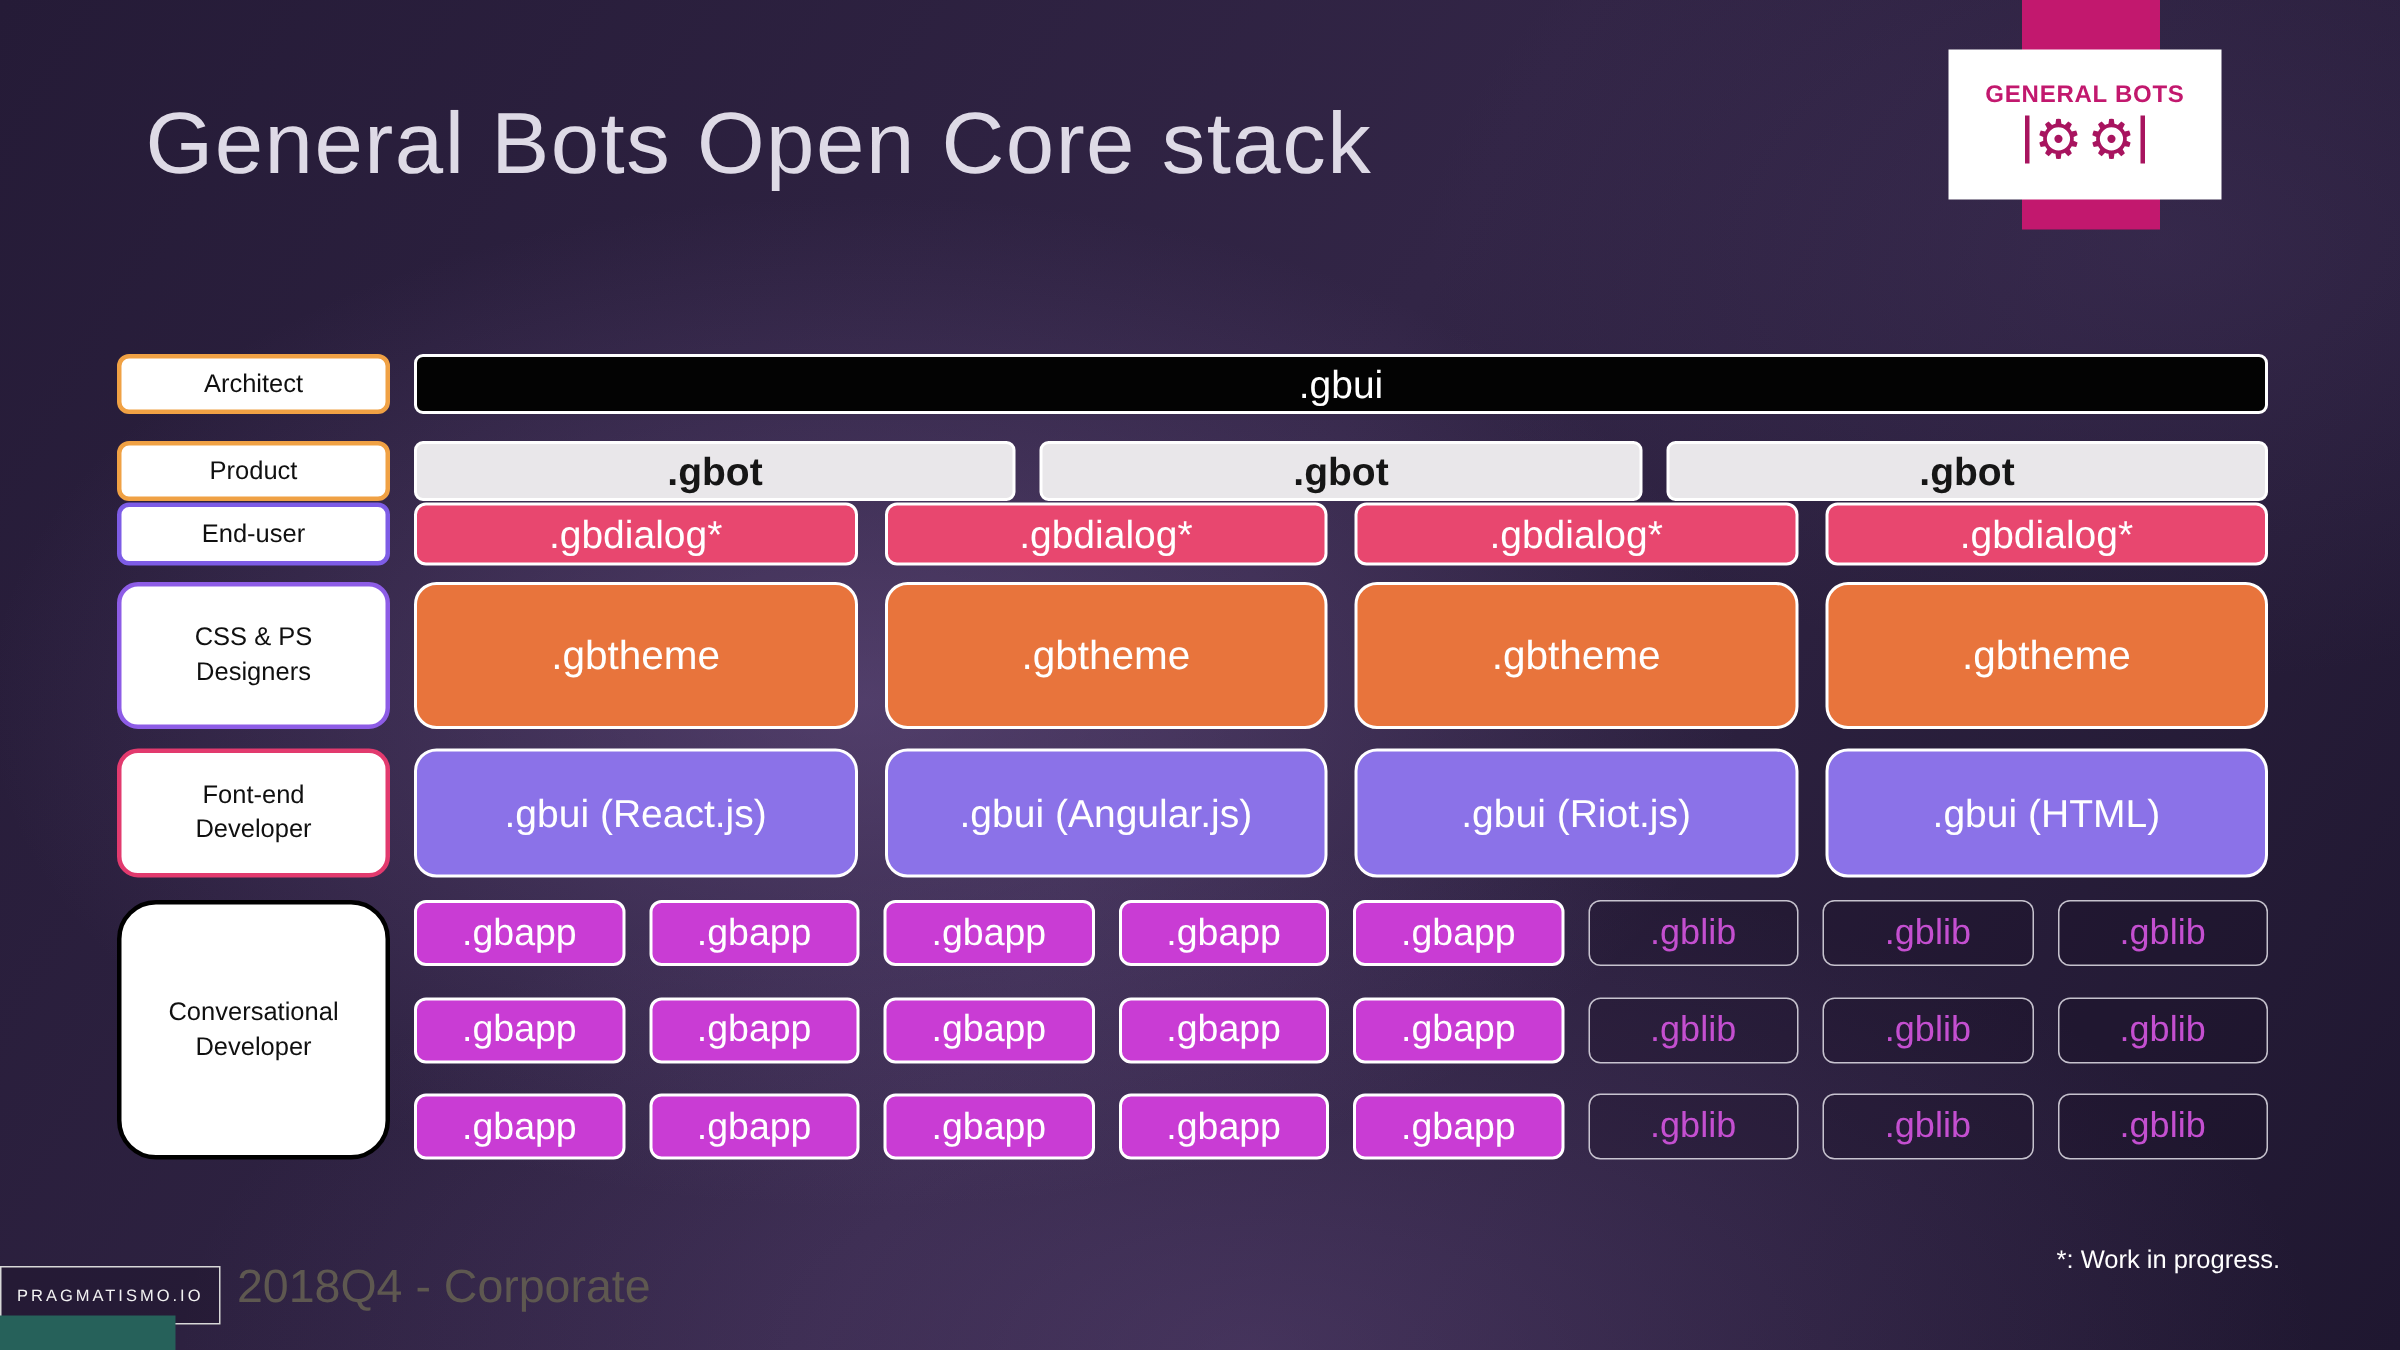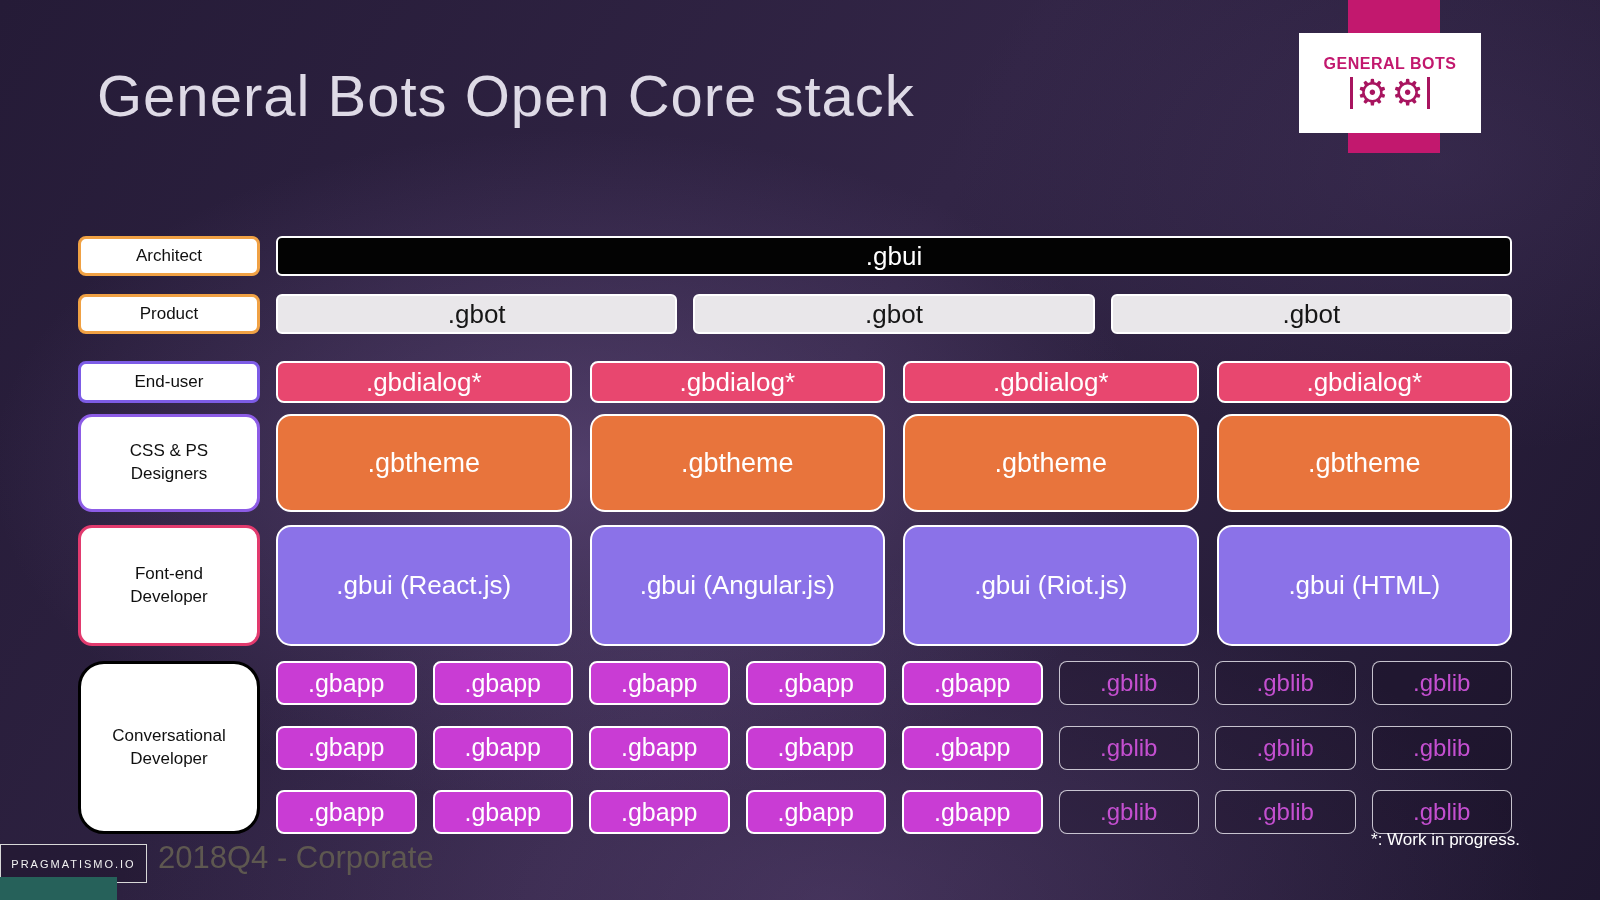--- a/index.html
+++ b/index.html
@@ -15,45 +15,45 @@
   .ribbon{position:absolute;left:1348px;top:0;width:92px;height:153px;background:#c2186e;}
   .logo-box{position:absolute;left:1299px;top:33px;width:182px;height:100px;background:#ffffff;
     display:flex;flex-direction:column;align-items:center;justify-content:center;gap:2px;}
   .logo-text{color:#c2186e;font-weight:bold;font-size:16px;letter-spacing:0.5px;}
   .logo-gears{display:flex;align-items:center;gap:3px;color:#a8145f;font-size:36px;line-height:1;}
   .logo-gears .bar{width:3px;height:32px;background:#a8145f;display:inline-block;}
 
   .stack{position:absolute;left:78px;top:236px;width:1434px;}
   .row{display:flex;align-items:stretch;}
   .r1{height:40px;margin-bottom:18px;}
-  .r2{height:40px;margin-bottom:27px;}
+  .r2{height:40px;margin-bottom:1px;}
   .r3{height:42px;margin-bottom:11px;}
   .r4{height:98px;margin-bottom:13px;}
-  .r5{height:121px;margin-bottom:15px;}
+  .r5{height:86px;margin-bottom:15px;}
   .r6{height:173px;}
   .row-label{flex:none;width:182px;margin-right:16px;background:#fff;color:#101010;
     display:flex;align-items:center;justify-content:center;text-align:center;
     font-size:17px;line-height:1.35;padding:2px 14px;border-radius:8px;box-sizing:border-box;}
   .lb-orange{border:3px solid #f0a144;}
   .lb-purple{border:3px solid #7d5ce6;}
   .lb-violet{border:3px solid #8d5ce6;border-radius:14px;}
   .lb-pink{border:3px solid #e23a6e;border-radius:14px;}
   .lb-black{border:3px solid #000;border-radius:26px;}
 
   .cells{flex:1;display:grid;gap:16px;}
   .cols1{grid-template-columns:1fr;}
   .cols3{grid-template-columns:repeat(3,1fr);}
   .cols4{grid-template-columns:repeat(4,1fr);gap:18px;}
   .app-col{flex:1;display:flex;flex-direction:column;justify-content:space-between;}
   .app-row{height:44px;display:grid;grid-template-columns:repeat(8,1fr);gap:16px;}
 
   .cell{display:flex;align-items:center;justify-content:center;color:#fff;
     border:2px solid #fff;border-radius:8px;font-size:26px;box-sizing:border-box;}
   .gbai{background:#030303;border-radius:6px;}
-  .gbot{background:#e9e7ea;color:#161616;border-radius:6px;}
+  .gbot{background:#e9e7ea;color:#161616;border-radius:6px;font-weight:bold;}
   .gbdialog{background:#e8476f;}
   .gbtheme{background:#e8743c;border-radius:15px;font-size:27px;}
   .gbui{background:#8b72e8;border-radius:15px;}
   .gbapp{background:#c93cd4;font-size:25px;}
   .gblib{background:rgba(18,10,28,0.22);border:1px solid rgba(240,238,245,0.8);color:#c44fd0;font-size:24px;}
 
   .pragma{position:absolute;left:0;top:844px;width:147px;height:39px;border:1px solid #d8d8d8;
     background:rgba(25,16,38,0.35);color:#f2f2f2;display:flex;align-items:center;justify-content:center;
     font-size:11px;letter-spacing:2px;box-sizing:border-box;}
   .caption{position:absolute;left:158px;top:840px;font-size:31px;font-weight:300;color:#5e5850;}

